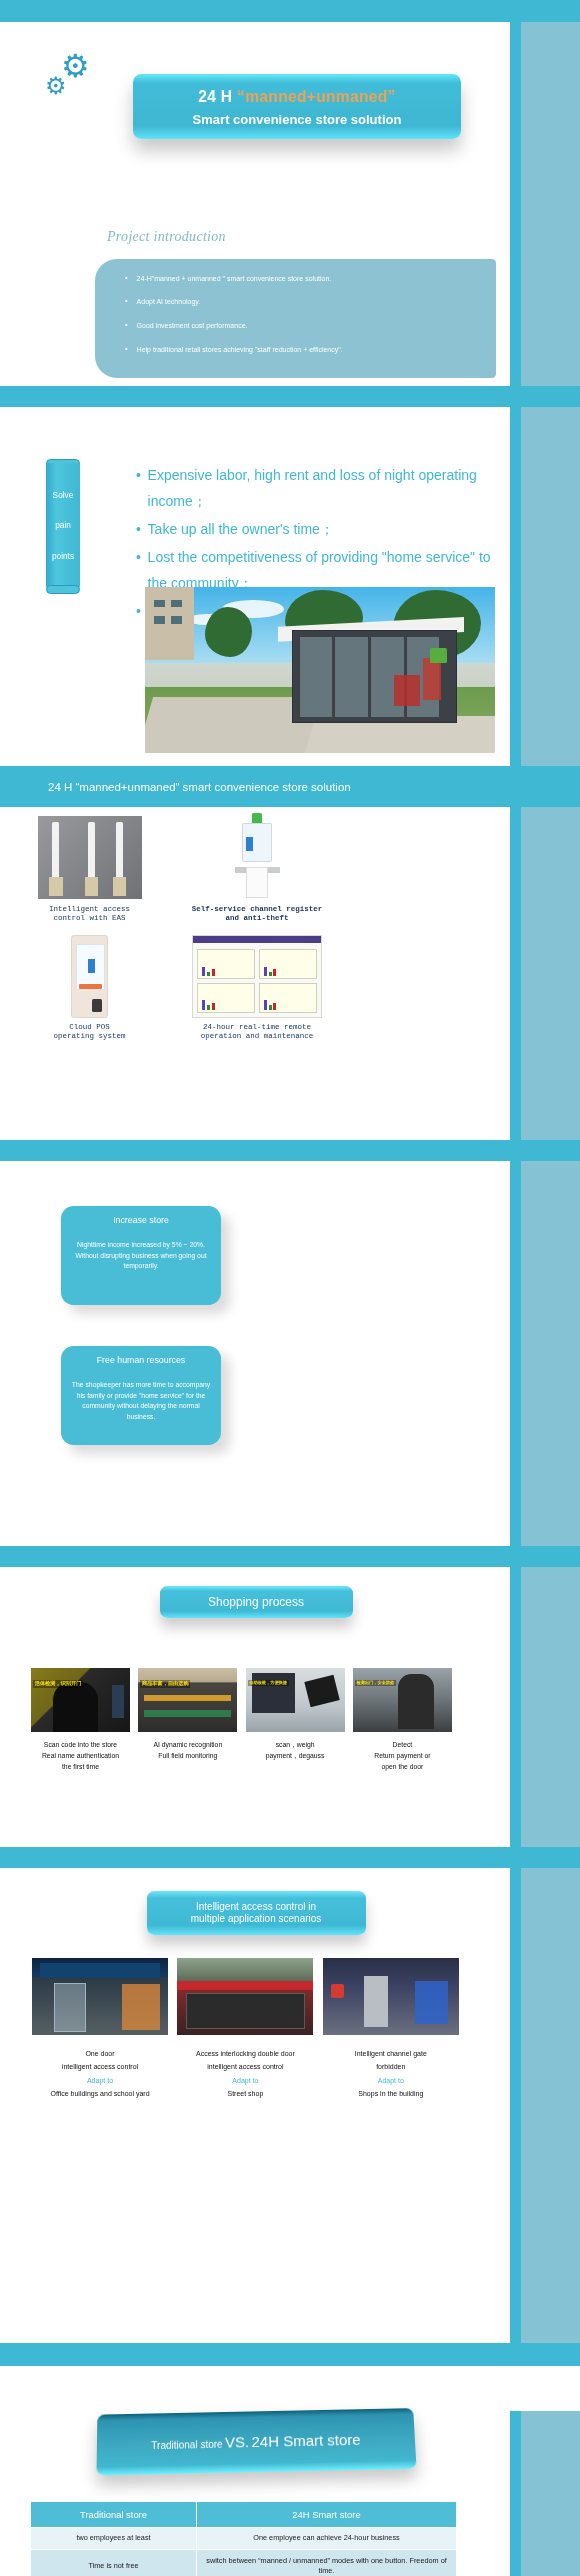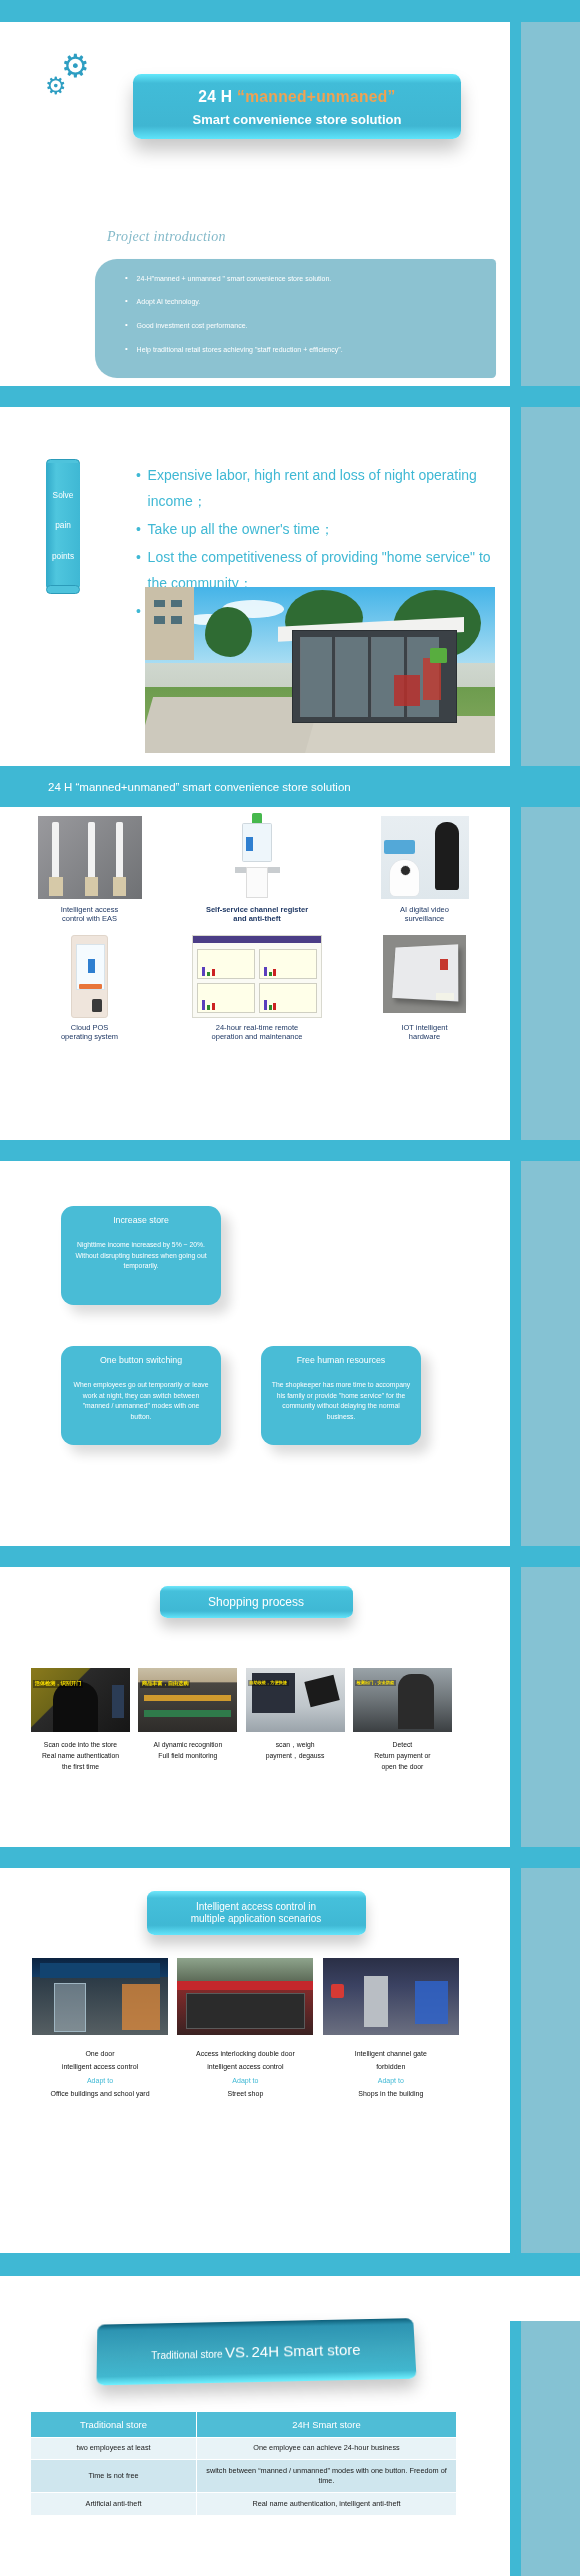--- a/index.html
+++ b/index.html
@@ -137,21 +137,21 @@
   .ph-red2  { position:absolute; left:80%; top:30%; width:11%; height:46%; background:#c33a2e; opacity:.8; }
 
   
   #s3 .paper, #s3 .rail, #s3 .rail-gap, #s3 .stage { height: 333px; }
   .sec-band {
     width: 580px; background: #3fb8d4; color: #ffffff;
     font-size: 11.5px; height: 41px; display: flex; align-items: center; padding-left: 48px;
   }
   .hw-grid { position: absolute; left: 0; top: 9.4px; width: 512px; }
   .hw-row { display: flex; }
-  .hw-cell { width: 156px; margin-left: 11.5px; text-align: center; }
+  .hw-cell { width: 156px; margin-left: 11.5px; text-align: center; font-family: Liberation Mono, monospace; }
   .hw-img { height: 83px; margin: 0 auto 5.2px; position: relative; }
   .hw-cap { color: #1f3864; font-size: 7.5px; line-height: 1.25; }
   .hw-cap.bold { font-weight: bold; }
 
   
   .eas { width: 104px; height: 83px; background: linear-gradient(135deg,#9a9a9e,#6f7174); margin:0 auto; position:relative;}
   .eas i { position:absolute; width:7.3px; height:62px; background:#f2f2f2; border-radius:1.6px; top:5.2px;}
   .eas i.a{left:14.6px;} .eas i.b{left:50px;} .eas i.c{left:78px;}
   .eas .base{position:absolute;bottom:3.1px;width:13.5px;height:19px;background:#d6c9a8;}
   .eas .base.a{left:11.5px;} .eas .base.b{left:47px;} .eas .base.c{left:75px;}
@@ -227,21 +227,21 @@
   .im2 { background:linear-gradient(180deg,#c9bfa6 0%,#b8a98c 22%,#4a4742 23%,#2e2c2a 100%); }
   .im2 .sh{position:absolute;left:6%;top:42%;width:88%;height:10%;background:#cf9a2e;}
   .im2 .sh2{position:absolute;left:6%;top:66%;width:88%;height:10%;background:#2f7a4a;}
   .im3 { background:linear-gradient(180deg,#d9dde0 0%,#bfc6cb 60%,#9aa3aa 100%); }
   .im3 .scr{position:absolute;left:6%;top:8%;width:44%;height:62%;background:#2a2f3a;}
   .im3 .arm{position:absolute;right:8%;top:16%;width:30%;height:40%;background:#1b1b1b;transform:rotate(-14deg);}
   .im4 { background:linear-gradient(180deg,#9aa3a8 0%,#6f767a 48%,#3b3f42 100%); }
   .im4 .fig{position:absolute;left:46%;top:10%;width:36%;height:86%;background:#2b2b2b;border-radius:13.5px 13.5px 0 0;}
 
   
-  #s6 .paper, #s6 .rail, #s6 .rail-gap, #s6 .stage { height: 385px; }
+  #s6 .paper, #s6 .rail, #s6 .rail-gap, #s6 .stage { height: 475px; }
   .ac-grid { display:flex; gap: 9.4px; margin: 23px 0 0 32px; }
   .ac-cell { width: 136px; text-align:center; }
   .ac-img { width: 136px; height: 77px; position:relative; overflow:hidden; }
   .ac-cap { margin-top: 11.5px; font-size: 7px; color:#111; line-height: 1.95; }
   .ac-cap .adapt { color:#3fb8d4; display:block; }
   .ai1 { background:linear-gradient(180deg,#0c2340 0%,#123b63 24%,#2b3a46 25%,#565f63 100%); }
   .ai1 .sign{position:absolute;left:6%;top:6%;width:88%;height:20%;background:#12436f;}
   .ai1 .door{position:absolute;left:16%;top:32%;width:24%;height:64%;background:rgba(210,230,240,.35);border:0.5px solid #9fb6c2;}
   .ai1 .shelf{position:absolute;right:6%;top:34%;width:28%;height:60%;background:#e08a3a;opacity:.75;}
   .ai2 { background:linear-gradient(180deg,#8ea48c 0%,#5d6b58 30%,#8c2b2b 32%,#3a2222 100%); }
@@ -404,32 +404,20 @@
               <div class="scr">
                   <b></b>
                 </div>
               <span class="wing l"></span>
                 <span class="wing r"></span>
               <div class="body"></div>
             </div>
           </div>
           <div class="hw-cap bold" style="white-space:pre-line">Self-service channel register
 and anti-theft</div>
-        </div>
-        <div class="hw-cell">
-          <div class="hw-img">
-            <div class="cam">
-              <div class="sofa"></div>
-                <div class="person"></div>
-              <div class="body2"></div>
-                <div class="lens"></div>
-            </div>
-          </div>
-          <div class="hw-cap" style="white-space:pre-line">AI digital video
-surveillance</div>
         </div>
       </div>
 
       <div class="hw-row" style="margin-top:11.5px">
         <div class="hw-cell">
           <div class="hw-img">
             <div class="pos">
               <div class="s">
                   <b></b>
                 </div>
@@ -462,55 +450,40 @@
               <div class="q d">
                   <i class="v"></i>
                   <i class="w"></i>
                   <i class="x"></i>
                 </div>
             </div>
           </div>
           <div class="hw-cap" style="white-space:pre-line">24-hour real-time remote
 operation and maintenance</div>
         </div>
-        <div class="hw-cell">
-          <div class="hw-img">
-            <div class="iot">
-              <div class="box"></div>
-                <div class="red"></div>
-                <div class="lbl"></div>
-            </div>
-          </div>
-          <div class="hw-cap" style="white-space:pre-line">IOT intelligent
-hardware</div>
-        </div>
       </div>
     </div>
   </div>
 </section>
 
 <section class="slide" id="s4">
   <div class="band" style="height:21px"></div>
   <div class="stage">
     <div class="paper"></div>
     <div class="rail-gap"></div>
     <div class="rail"></div>
 
     <div class="inner bc-wrap">
       <div class="bc-row">
         <div class="bcard">
           <h4>Increase store</h4>
           <p>Nighttime income increased by 5% ~ 20%. Without  disrupting business when going out temporarily.</p>
         </div>
       </div>
       <div class="bc-row">
-        <div class="bcard">
-          <h4>One button switching</h4>
-          <p>When employees go out temporarily or leave work at night, they can switch between "manned / unmanned" modes with one button.</p>
-        </div>
         <div class="bcard">
           <h4>Free human resources</h4>
           <p>The shopkeeper has more time to accompany his family or provide "home service" for the community without delaying the normal business.</p>
         </div>
       </div>
     </div>
   </div>
 </section>
 
 <section class="slide" id="s5">

